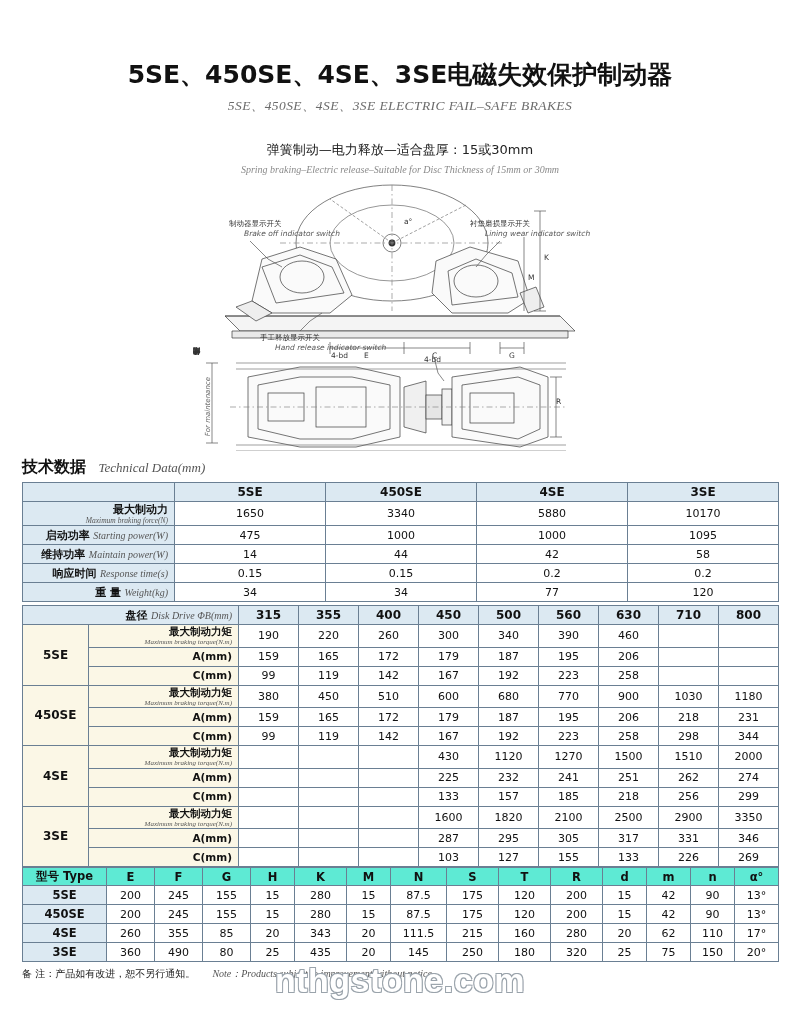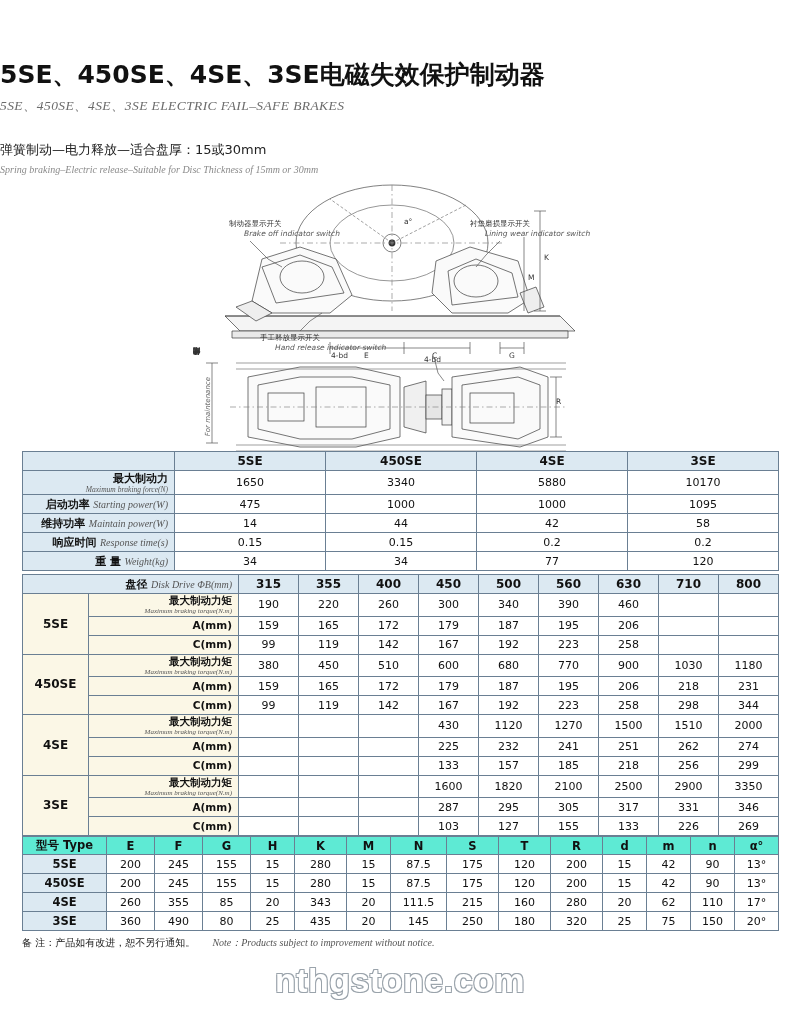--- a/index.html
+++ b/index.html
@@ -7,21 +7,21 @@
     width:800px;height:1020px;
     background:#ffffff;
     font-family:"Liberation Sans", sans-serif;
     color:#1a1a1a;
     position:relative;
     overflow:hidden;
   }
   .page{position:relative;width:800px;height:1020px;}
 
   
-  .header{padding:58px 0 0 0;}
+  .header{padding:58px 0 0 0;text-align:center;}
   .title-cn{
     font-size:25px;font-weight:bold;letter-spacing:0px;color:#111;
     font-family:"DejaVu Sans","Liberation Sans",sans-serif;
   }
   .title-en{
     margin-top:6px;font-size:13.5px;font-style:italic;color:#6b6b6b;
     font-family:"Liberation Serif",serif;letter-spacing:.4px;
   }
   .sub-cn{
     margin-top:26px;font-size:13px;color:#222;
@@ -218,20 +218,24 @@
     <div class="dw-label" style="left:331px;top:170px;">4-bd</div>
     <div class="dw-label" style="left:544px;top:72px;">K</div>
     <div class="dw-label" style="left:528px;top:92px;">M</div>
     <div class="dw-label" style="left:404px;top:36px;">a°</div>
     <div class="dw-label" style="left:424px;top:170px;"></div>
 
     <div class="dw-label" style="left:424px;top:174px;">4-bd</div>
     <div class="dw-label" style="left:556px;top:216px;">R</div>
   </div>
 
+  <div class="sec-head">
+    <span class="cn">技术数据</span>
+    <span class="en">Technical Data(mm)</span>
+  </div>
 
   <table>
     <colgroup>
       <col style="width:152px">
         <col style="width:151px">
         <col style="width:151px">
         <col style="width:151px">
         <col style="width:151px">
     </colgroup>
     <tbody>

